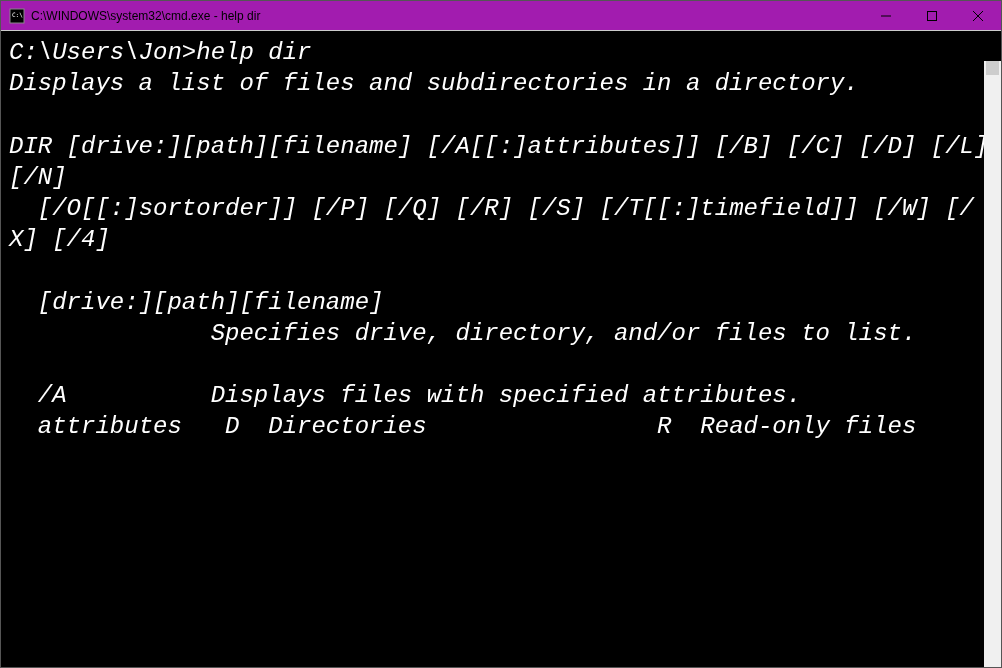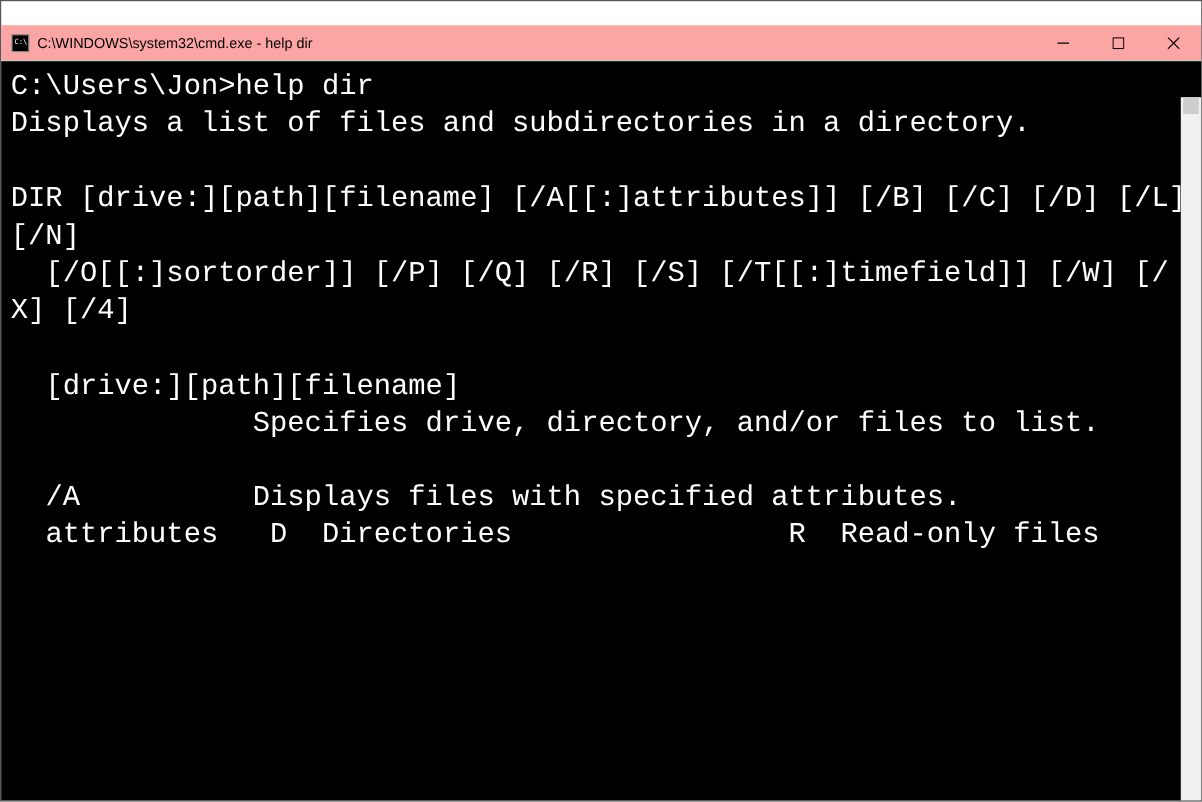--- a/index.html
+++ b/index.html
@@ -17,25 +17,24 @@
     .window {
       width: 100%;
       height: 100%;
       border: 1px solid #555;
       display: flex;
       flex-direction: column;
       background: #fff;
     }
     .titlebar {
       height: 30px;
-      background: #fca5a5;
+      background: #a21caf;
       display: flex;
       align-items: center;
       border-bottom: 1px solid #ccc;
-      margin-top: 20px;
     }
     .titlebar-icon {
       width: 16px;
       height: 16px;
       margin-left: 8px;
       margin-right: 6px;
       display: flex;
       align-items: center;
       justify-content: center;
     }
@@ -71,20 +70,21 @@
       background: #000;
       color: #fff;
       font-family: Consolas, "Courier New", monospace;
       font-size: 24px;
       line-height: 1.3;
       padding: 6px 5px 4px 8px;
       overflow: hidden;
       position: relative;
       white-space: pre-wrap;
       word-break: break-all;
+      font-style: italic;
     }
     .scrollbar {
       position: absolute;
       right: 0;
       top: 30px;
       bottom: 0;
       width: 17px;
       background: #f0f0f0;
     }
     .scrollbar-thumb {

